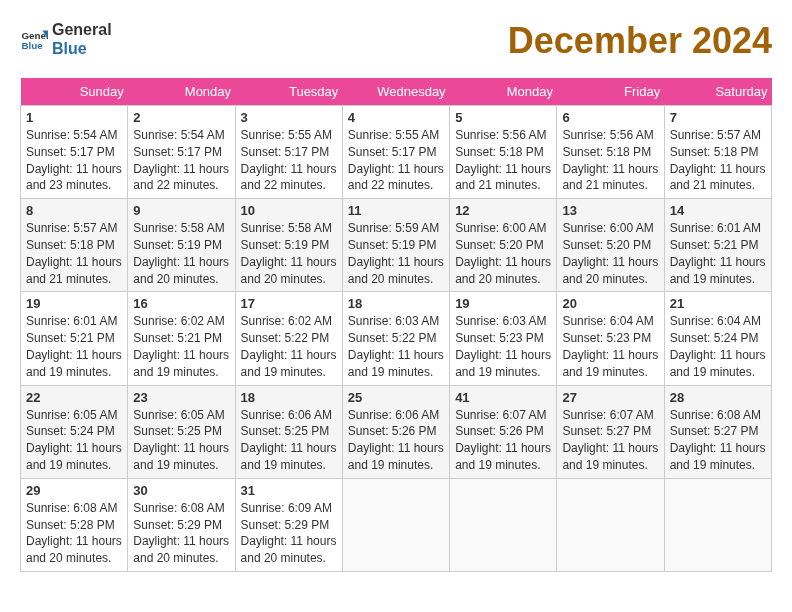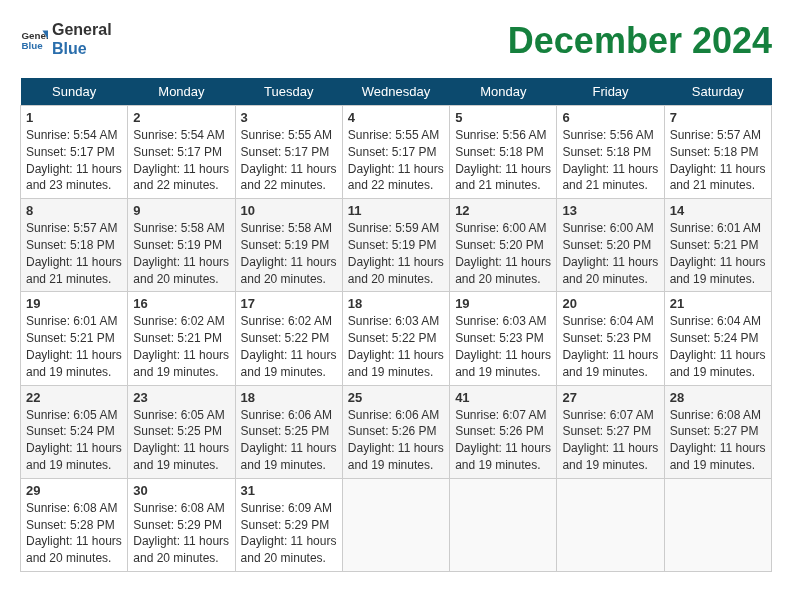--- a/index.html
+++ b/index.html
@@ -24,36 +24,36 @@
     .logo-icon {
       width: 28px;
       height: 28px;
     }
     .title-block {
       text-align: right;
     }
     .month-title {
       font-size: 36px;
       font-weight: bold;
-      color: #15803d;
+      color: #a16207;
     }
     .location {
       font-size: 16px;
       color: #555;
     }
     .calendar-table {
       width: 100%;
       border-collapse: collapse;
       font-size: 11px;
     }
     .calendar-table th {
-      background-color: #0c4a6e;
+      background-color: #ec4899;
       color: white;
       padding: 6px 4px;
-      text-align: center;
+      text-align: right;
       font-size: 13px;
       font-weight: normal;
     }
     .calendar-table td {
       border: 1px solid #ccc;
       vertical-align: top;
       padding: 4px 5px;
       height: 80px;
       width: calc(100% / 7);
       background: #fff;

